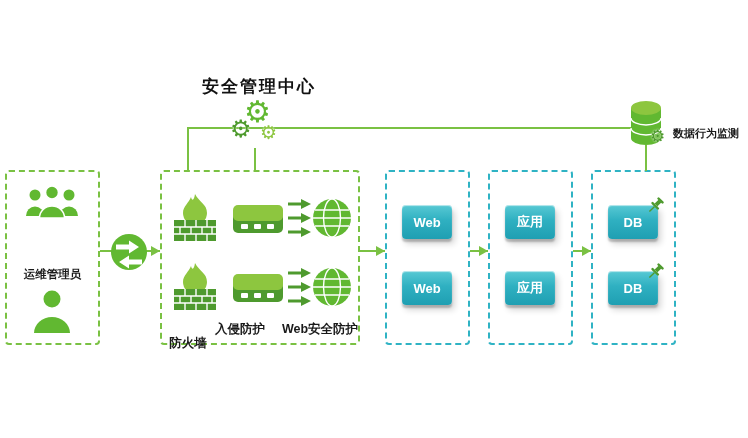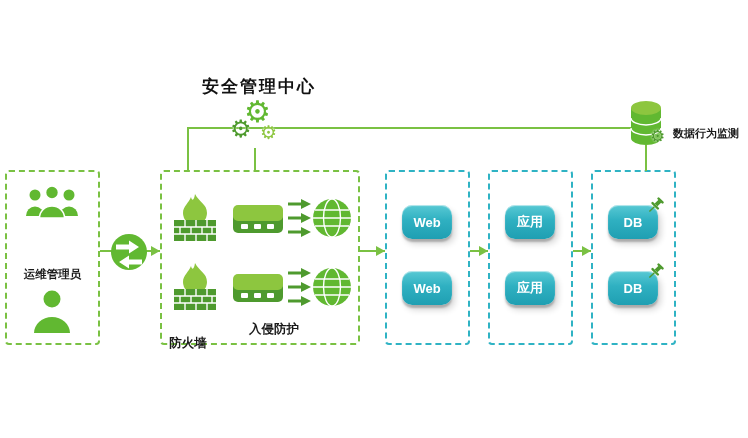--- a/index.html
+++ b/index.html
@@ -17,21 +17,21 @@
 
   
   .zone { position:absolute; top:170px; height:175px; border:2px dashed #7ac143; border-radius:4px; z-index:1; background:transparent; }
   .zone.teal { border-color:#2fb3c4; }
 
   
   .title { position:absolute; left:202px; top:75px; width:150px; font-size:17px; font-weight:bold; letter-spacing:2px; color:#111; z-index:3; }
   .lbl { position:absolute; color:#1a1a1a; font-weight:bold; text-align:center; z-index:3; }
 
   
-  .server { position:absolute; width:50px; height:34px; border-radius:10px;
+  .server { position:absolute; width:50px; height:34px; border-radius:4px;
             background:linear-gradient(180deg,#58c9d4 0%,#2fb0c1 45%,#1f9fb2 100%);
             box-shadow:inset 0 1px 1px rgba(255,255,255,.6), 0 3px 2px rgba(0,0,0,.22), 3px 5px 6px rgba(0,0,0,.16);
             color:#fff; font-weight:bold; font-size:13px;
             display:flex; align-items:center; justify-content:center; z-index:3; }
 
   .icon { position:absolute; z-index:3; line-height:0; }
   .gear { position:absolute; font-family:"DejaVu Sans",sans-serif; line-height:1; z-index:4; text-shadow:0 0 2px #fff; }
 </style>
 </head>
 <body>
@@ -211,21 +211,22 @@
       <g stroke="#ffffff" stroke-width="1.4" fill="none">
         <ellipse cx="45" cy="22" rx="8.5" ry="19"></ellipse>
         <line x1="28" y1="14" x2="62" y2="14"></line>
           <line x1="26" y1="22" x2="64" y2="22"></line>
           <line x1="28" y1="30" x2="62" y2="30"></line>
       </g>
     </svg>
   </div>
 
   <div class="lbl" style="left:158px; top:335px; width:60px; font-size:12.5px;">防火墙</div>
-  <div class="lbl" style="left:236px; top:321px; width:76px; font-size:12.5px;">入侵防护</div>
+  <div class="lbl" style="left:202px; top:321px; width:76px; font-size:12.5px;">入侵防护</div>
+  <div class="lbl" style="left:278px; top:321px; width:84px; font-size:12.5px;">Web安全防护</div>
 
   <div class="zone teal" style="left:385px; width:85px;"></div>
   <div class="server" style="left:402px; top:205px;">Web</div>
   <div class="server" style="left:402px; top:271px;">Web</div>
 
   <div class="zone teal" style="left:488px; width:85px;"></div>
   <div class="server" style="left:505px; top:205px;">应用</div>
   <div class="server" style="left:505px; top:271px;">应用</div>
 
   <div class="zone teal" style="left:591px; width:85px;"></div>

